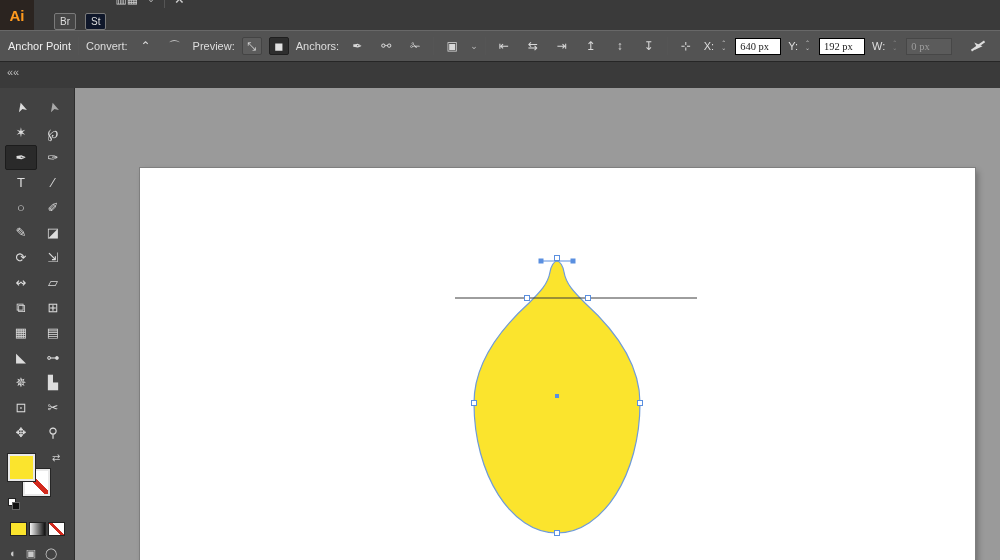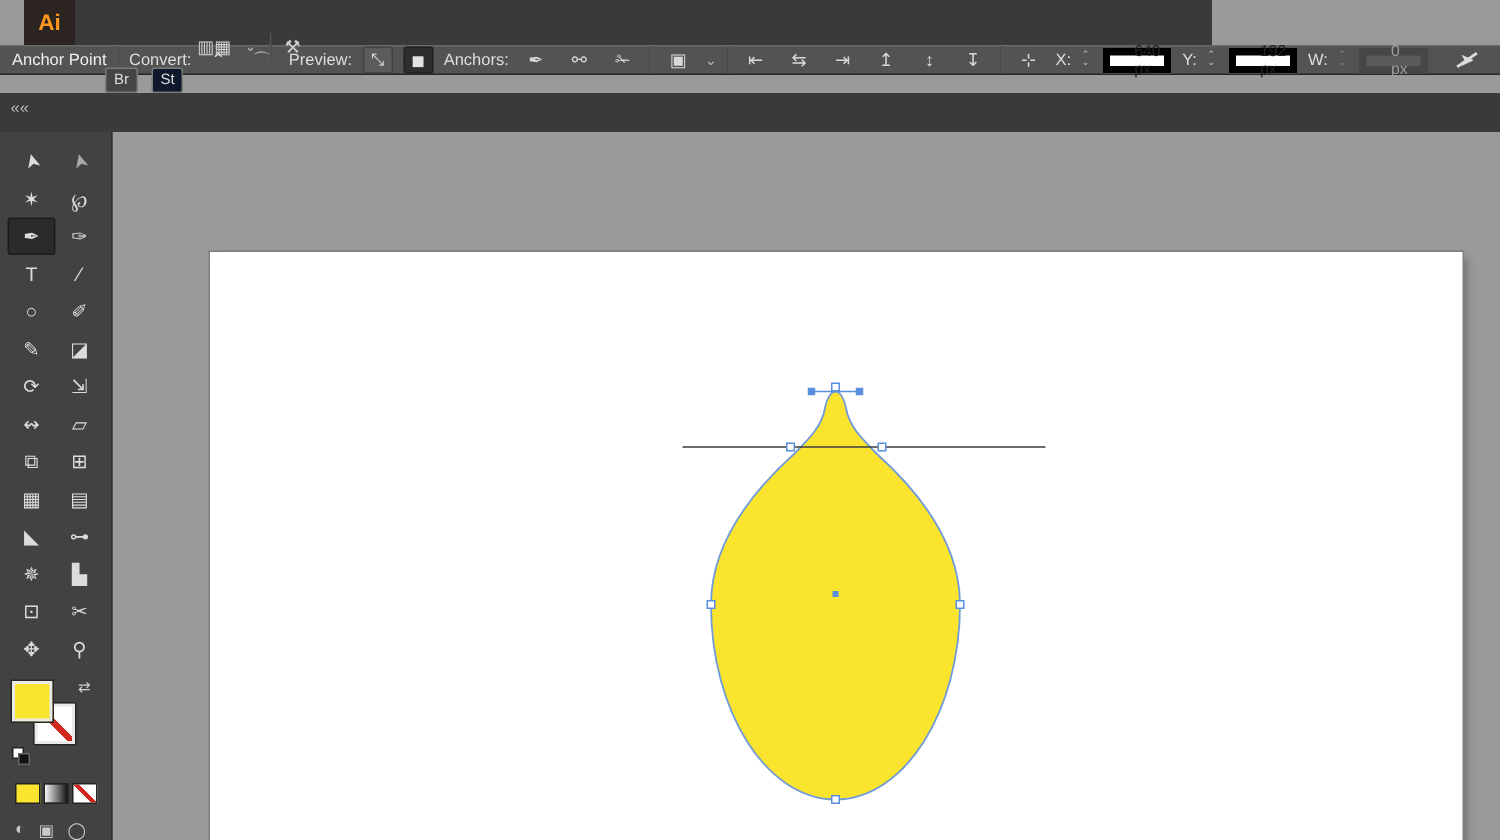--- a/index.html
+++ b/index.html
@@ -1,50 +1,50 @@
 <!DOCTYPE html>
 <html><head>
 <meta charset="utf-8">
 <style>
   * { box-sizing: border-box; margin: 0; padding: 0; }
   html,body { width:1000px; height:560px; overflow:hidden; }
   body { font-family:"Liberation Sans", sans-serif; background:#9a9a9a; position:relative; }
 
   
-  .menubar { position:absolute; top:0; left:16px; width:792px; height:30px; background:#3a3a3a;
-             display:flex; align-items:flex-start; color:#d8d8d8; font-size:12.5px; z-index:30; }
+  .menubar { position:absolute; top:0; left:0; width:1000px; height:30px; background:#3a3a3a;
+             display:flex; align-items:flex-end; color:#d8d8d8; font-size:12.5px; z-index:30; }
   .logo { width:34px; height:30px; background:#2b2420; color:#ff9a1e; font-weight:bold;
           display:flex; align-items:center; justify-content:center; font-size:15px; }
   #menu-items { display:flex; align-items:center; height:100%; }
   .menu-item { padding:0 11px; height:100%; display:flex; align-items:center; cursor:default; }
   .menu-extras { display:flex; align-items:center; gap:9px; margin-left:20px; }
   .chip { background:#454545; border:1px solid #7a7a7a; color:#ddd; font-size:10px;
           padding:2px 5px; border-radius:2px;margin-top:45px; }
   .chip.dark { background:#0f172a; }
   .mb-ic { color:#cfcfcf; font-size:12px; }
   .caret { font-size:9px; color:#bbb; }
   .vsep { width:1px; height:18px; background:#2b2b2b; border-right:1px solid #555; }
 
   
-  .controlbar { position:absolute; top:30px; left:0; width:1000px; height:20px; background:#535353;
+  .controlbar { position:absolute; top:30px; left:0; width:1000px; height:32px; background:#535353;
                 border-top:1px solid #686868; border-bottom:1px solid #262626;
                 display:flex; align-items:center; color:#cfcfcf; font-size:11px; z-index:29;
                 padding:0 8px; gap:7px; }
   .cb-label { color:#dedede; }
   .cb-strong { color:#efefef; }
   .cb-btn { width:20px; height:18px; background:#5c5c5c; border:1px solid #444;
             display:flex; align-items:center; justify-content:center; color:#e2e2e2;
             font-size:11px; border-radius:2px; }
   .cb-btn.pressed { background:#2e2e2e; border-color:#1f1f1f; }
   .cb-ic { width:22px; height:20px; display:flex; align-items:center; justify-content:center;
            color:#d8d8d8; font-size:12px; }
   .stepper { display:flex; flex-direction:column; line-height:5px; font-size:6px; color:#cfcfcf;
              margin-right:2px; }
   .field { background:#fff; color:#222; width:46px; height:17px; font-size:10.5px;
-           border:5px solid #000000; display:flex; align-items:center; padding:0 16px; }
+           border:1px solid #000000; display:flex; align-items:center; padding:0 4px;font-family:Liberation Serif, serif; }
   .field.disabled { background:#5b5b5b; color:#9d9d9d; border-color:#474747; }
   .stepper.disabled { color:#8a8a8a; }
   .no-join { position:relative; width:20px; height:16px; margin-left:auto; margin-right:4px;
              color:#ddd; font-size:12px; display:flex; align-items:center; justify-content:center; }
   .no-join::after { content:""; position:absolute; left:2px; top:7px; width:16px; height:2px;
                     background:#ddd; transform:rotate(-35deg); }
 
   
   .tabbar { position:absolute; top:62px; left:0; width:1000px; height:26px; background:#3a3a3a; z-index:28; }
   .collapse { position:absolute; left:7px; top:4px; color:#bdbdbd; font-size:11px; }

